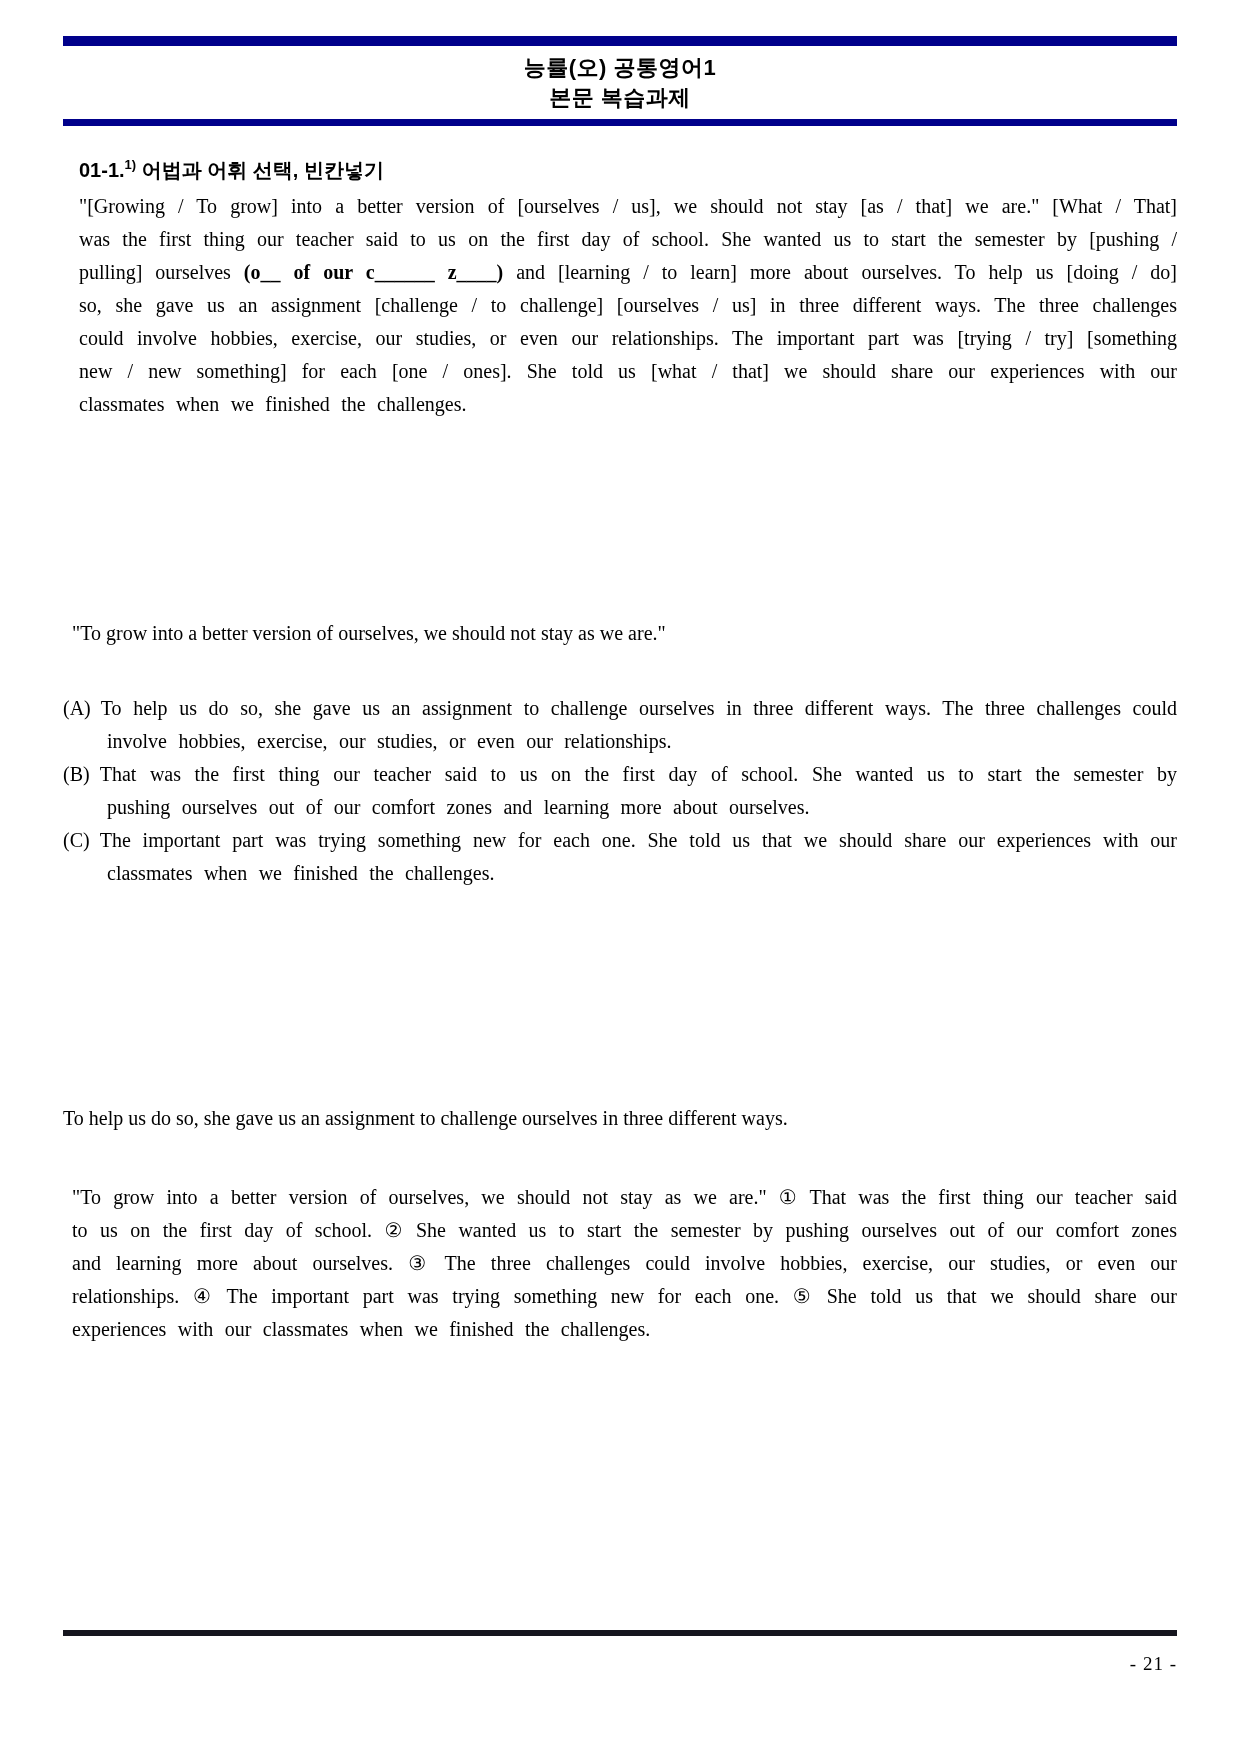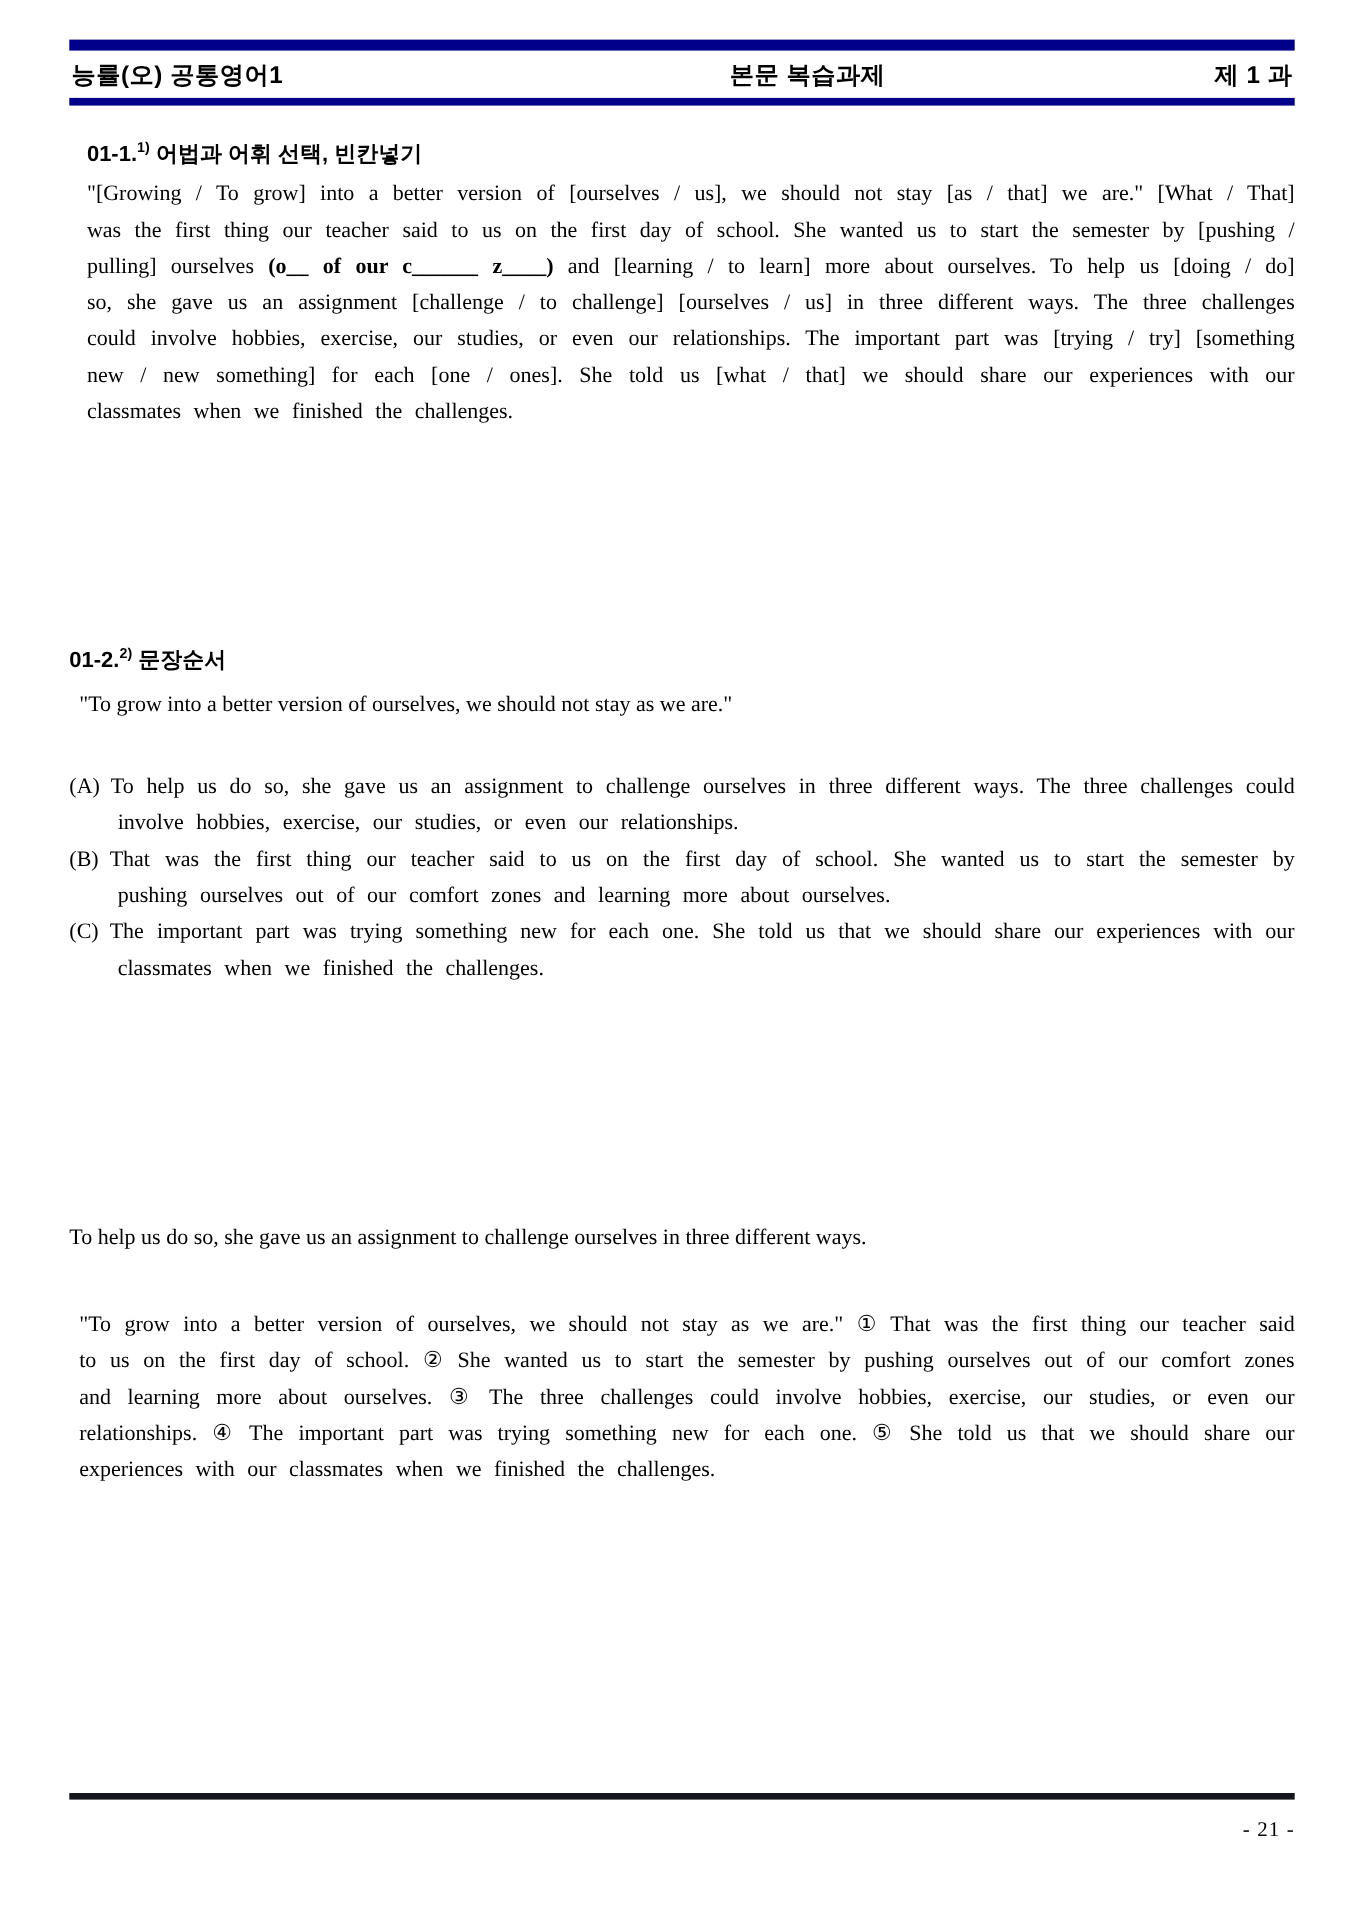--- a/index.html
+++ b/index.html
@@ -22,20 +22,21 @@
     background: #00008B;
   }
   .header-row {
     display: flex;
     align-items: center;
     padding: 7px 2px 6px 2px;
     font-family: "Liberation Sans", sans-serif;
     font-weight: bold;
     font-size: 22px;
     letter-spacing: 0.5px;
+    flex-direction: column;
   }
   .header-left  { flex: 1; text-align: left; }
   .header-center{ flex: 1; text-align: right; }
   .header-right { flex: 1; text-align: right; }
   .header-underline {
     height: 7px;
     background: #00008B;
   }
   
   .section-heading {
@@ -109,37 +110,33 @@
 </style>
 </head>
 <body>
 
 <div class="page-inner">
 
   <div class="top-bar"></div>
   <div class="header-row">
     <span class="header-left">능률(오) 공통영어1</span>
     <span class="header-center">본문 복습과제</span>
-    <span class="header-right">제 1 과</span>
   </div>
   <div class="header-underline"></div>
 
   <div id="section-1">
     <div class="section-heading">
       <span>01-1.</span><span class="footnote-sup">1)</span><span> 어법과 어휘 선택, 빈칸넣기</span>
     </div>
     <div class="body-text">
       <span>"[Growing / To grow] into a better version of [ourselves / us], we should not stay [as / that] we are." [What / That] was the first thing our teacher said to us on the first day of school. She wanted us to start the semester by [pushing / pulling] ourselves </span><span class="bold-blank">(o__ of our c______ z____)</span><span> and [learning / to learn] more about ourselves. To help us [doing / do] so, she gave us an assignment [challenge / to challenge] [ourselves / us] in three different ways. The three challenges could involve hobbies, exercise, our studies, or even our relationships. The important part was [trying / try] [something new / new something] for each [one / ones]. She told us [what / that] we should share our experiences with our classmates when we finished the challenges.</span>
     </div>
   </div>
 
   <div id="section-2">
-    <div class="section-heading">
-      <span>01-2.</span><span class="footnote-sup">2)</span><span> 문장순서</span>
-    </div>
     <div class="quote-line">"To grow into a better version of ourselves, we should not stay as we are."</div>
     <div class="order-items">
       <div class="order-item">
         <span class="item-label">(A)</span><span>To help us do so, she gave us an assignment to challenge ourselves in three different ways. The three challenges could involve hobbies, exercise, our studies, or even our relationships.</span>
       </div>
       <div class="order-item">
         <span class="item-label">(B)</span><span>That was the first thing our teacher said to us on the first day of school. She wanted us to start the semester by pushing ourselves out of our comfort zones and learning more about ourselves.</span>
       </div>
       <div class="order-item">
         <span class="item-label">(C)</span><span>The important part was trying something new for each one. She told us that we should share our experiences with our classmates when we finished the challenges.</span>

